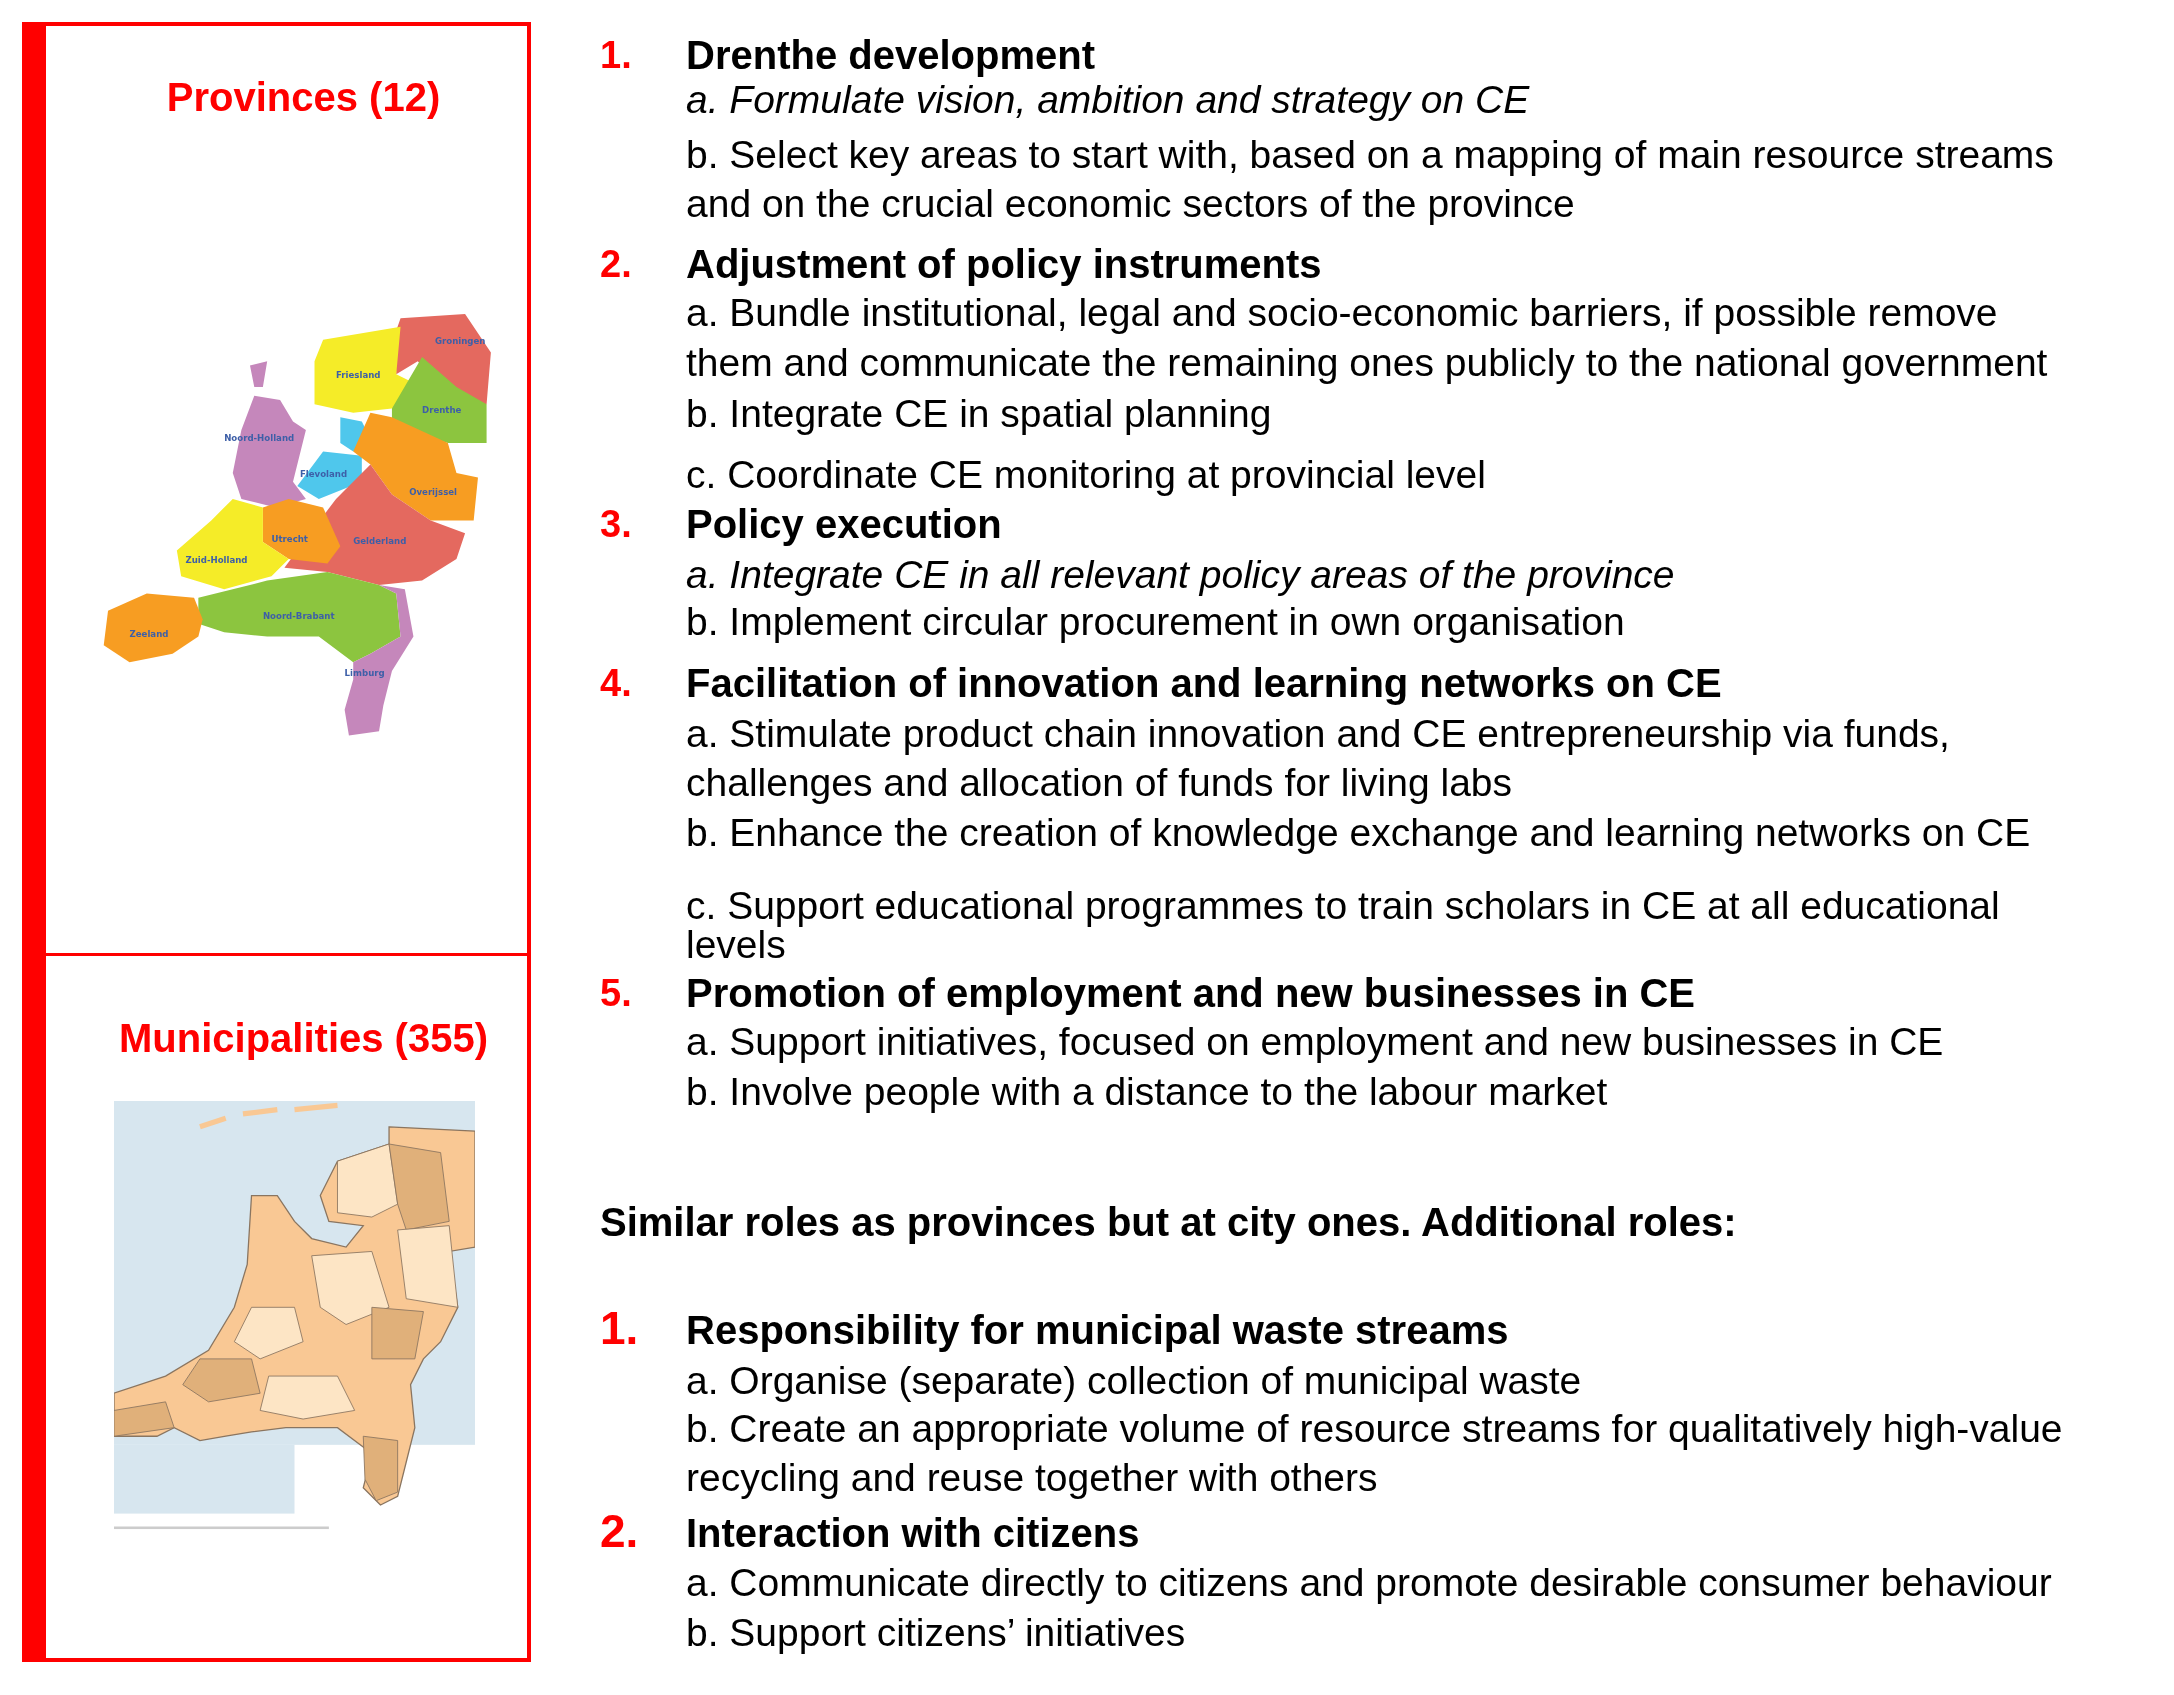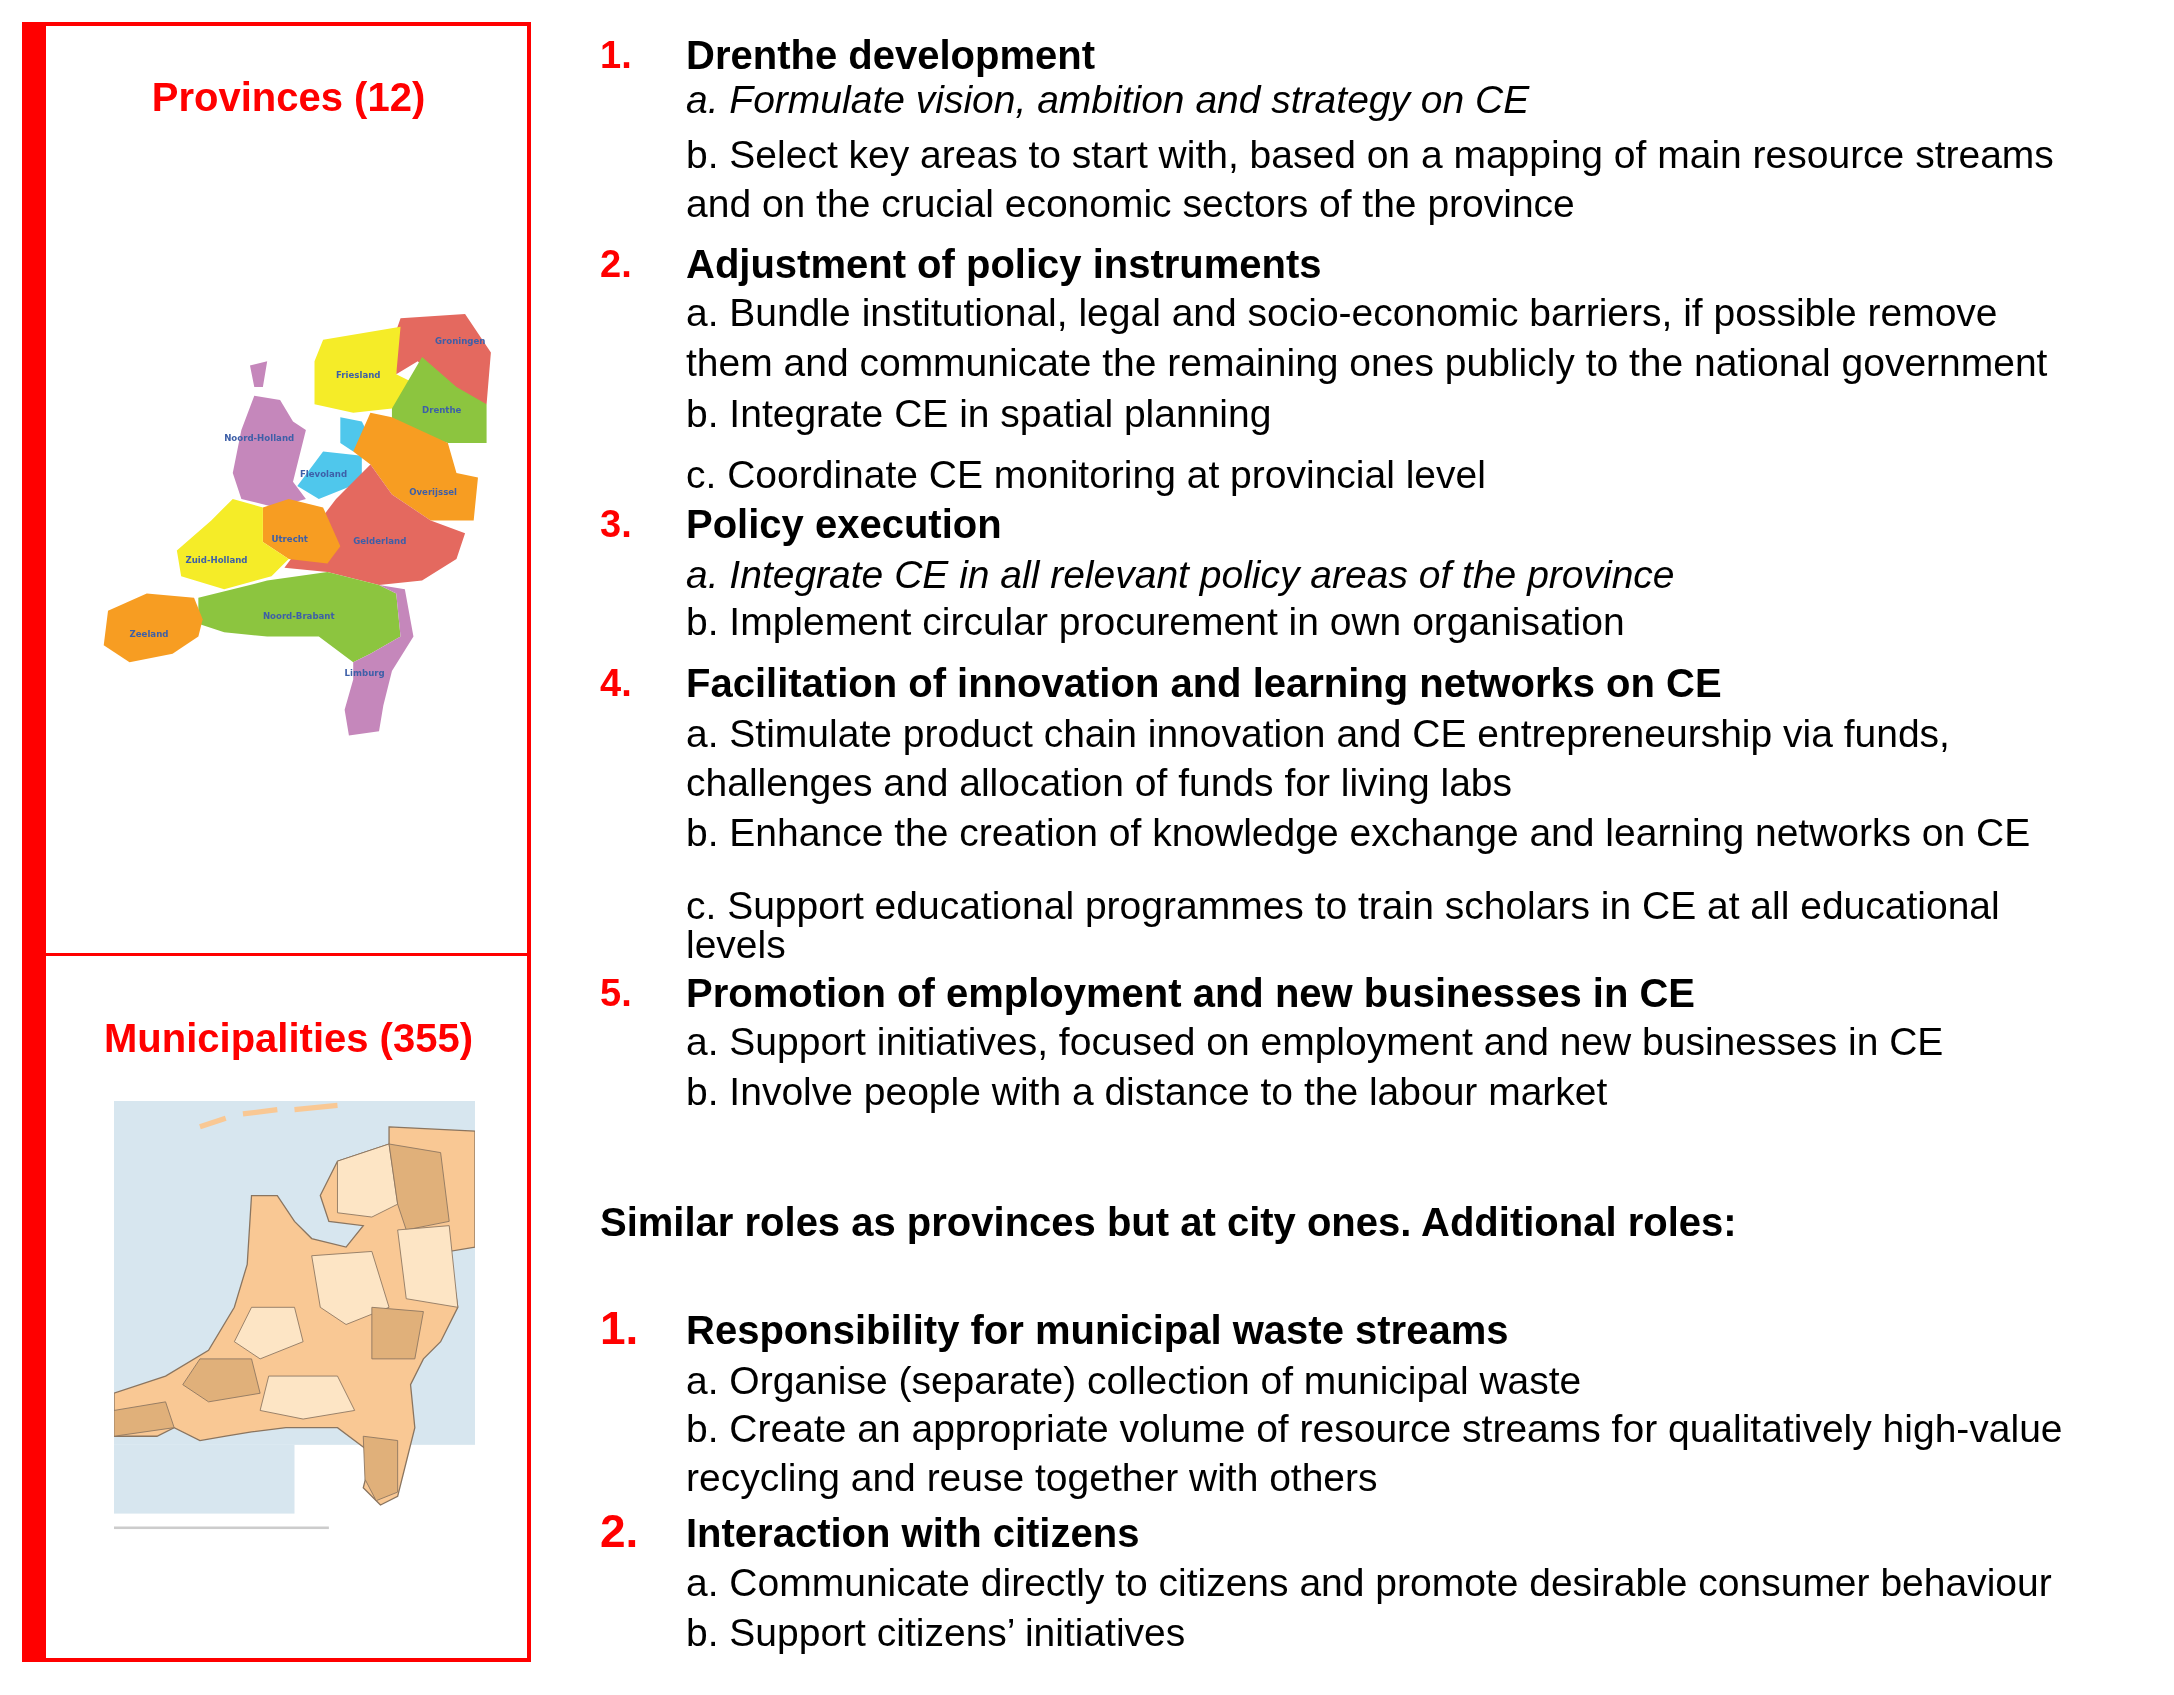--- a/index.html
+++ b/index.html
@@ -2,21 +2,21 @@
 <html style="font-size:13.8px"><head>
 <meta charset="utf-8">
 <style>
   html, body { margin:0; padding:0; background:#ffffff; }
   body { width:2174px; height:1696px; position:relative; overflow:hidden;
          font-family:"Liberation Sans", sans-serif; color:#000; }
   .left-box { position:absolute; left:21.5px; top:21.5px; width:509px; height:1640px;
               box-sizing:border-box; border:4.3px solid #ff0000; border-left:none; }
   .red-bar { position:absolute; left:21.5px; top:21.5px; width:24px; height:1640px; background:#ff0000; }
   .divider { position:absolute; left:46px; top:953px; width:485px; height:3.4px; background:#ff0000; }
-  .panel-title { position:absolute; left:46px; width:485px; text-align:center;
+  .panel-title { position:absolute; left:61px; width:485px; text-align:center;
                  color:#ff0000; font-weight:bold; font-size:40px; line-height:48px; }
   .map { position:absolute; }
   .prov-label { font-family:"DejaVu Sans", sans-serif; font-size:10px; font-weight:bold; fill:#3d5fa8; }
   .line { position:absolute; white-space:nowrap; font-size:39px; line-height:48px; }
   .num { position:absolute; left:600px; color:#ff0000; font-weight:bold; font-size:38px; line-height:48px; }
   .num.big { font-size:46px; }
   .head { left:686px; font-weight:bold; font-size:40px; }
   .sub { left:686px; }
   .intro { left:600px; font-weight:bold; font-size:40px; }
 </style>

